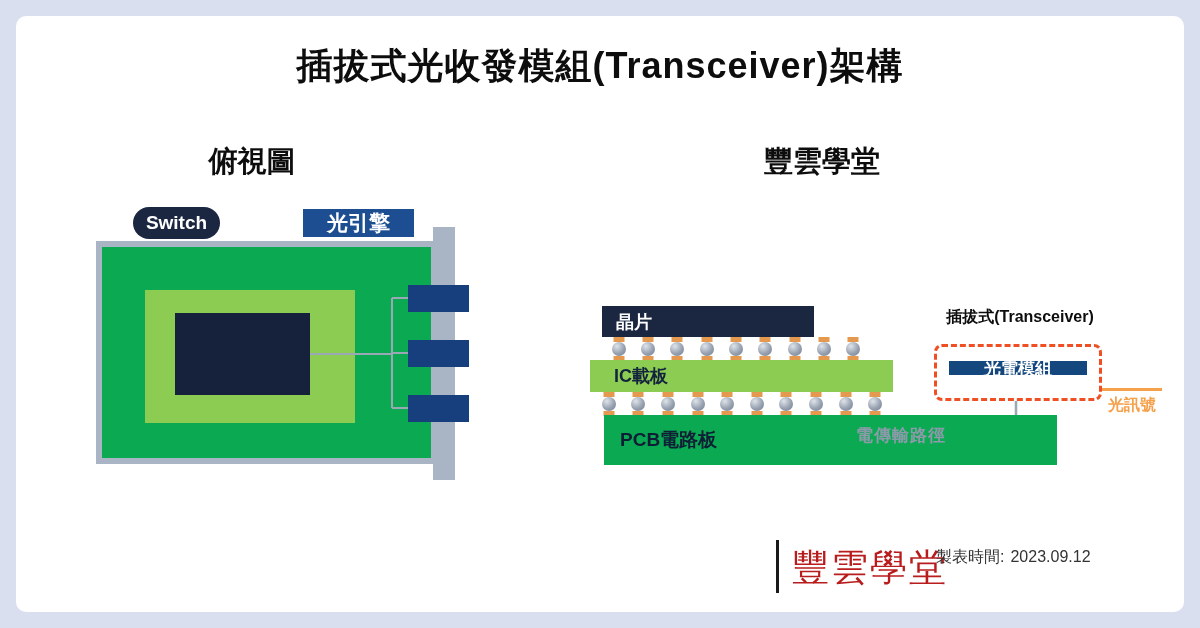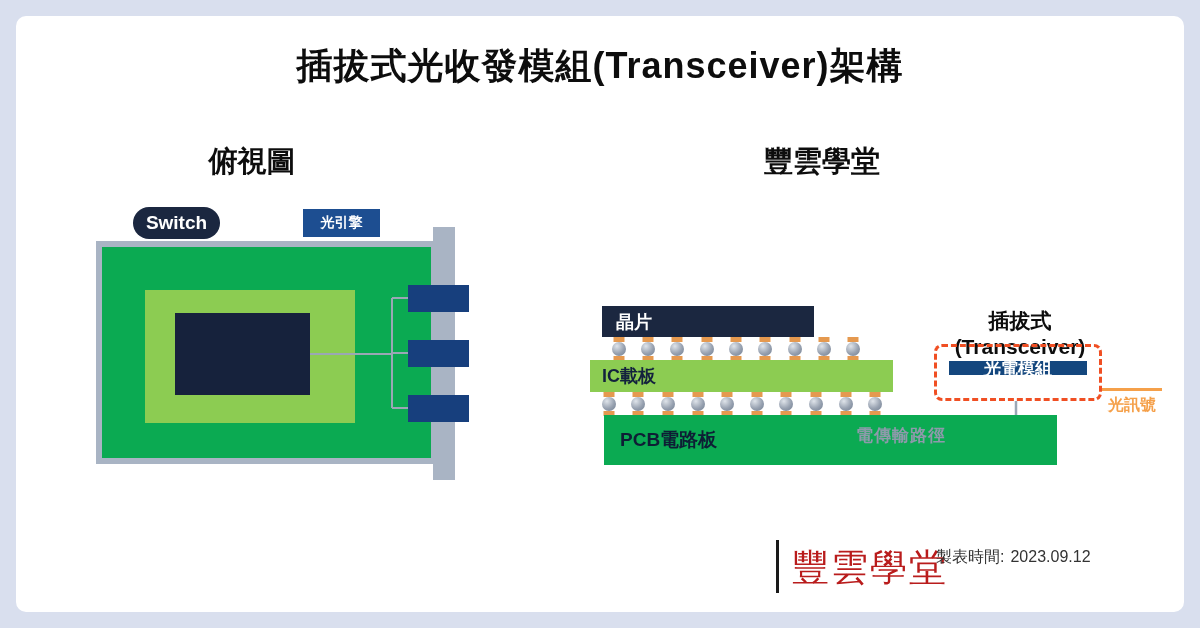--- a/index.html
+++ b/index.html
@@ -34,23 +34,23 @@
   .heading-side { left: 712px; top: 142px; }
 
   
   .switch-label {
     left: 133px; top: 207px; width: 87px; height: 32px;
     background: #1b2740; color: #fff;
     font-size: 19px; font-weight: bold;
     display: flex; align-items: center; justify-content: center; border-radius: 16px;
   }
   .engine-label {
-    left: 303px; top: 209px; width: 77px; height: 28px;
+    left: 303px; top: 209px; width: 111px; height: 28px;
     background: #1d4e91; color: #fff;
-    font-size: 14px; font-weight: bold;
+    font-size: 21px; font-weight: bold;
     display: flex; align-items: center; justify-content: center;
   }
   .bracket {
     left: 433px; top: 227px; width: 22px; height: 253px;
     background: #a9b4c4;
   }
   .board {
     left: 96px; top: 241px; width: 341px; height: 223px;
     background: #0baa52; border: 6px solid #a9b4c4;
   }
@@ -74,21 +74,21 @@
   .chip-bar {
     left: 602px; top: 306px; width: 212px; height: 31px;
     background: #1b2740; color: #fff;
     font-size: 18px; font-weight: bold;
     display: flex; align-items: center; padding-left: 14px;
   }
   .ic-bar {
     left: 590px; top: 360px; width: 303px; height: 32px;
     background: #8ccc52; color: #13223d;
     font-size: 18px; font-weight: bold;
-    display: flex; align-items: center; padding-left: 12px;
+    display: flex; align-items: center; padding-left: 24px;
   }
   .pcb-bar {
     left: 604px; top: 415px; width: 453px; height: 50px;
     background: #0baa52; color: #0e1e35;
     font-size: 19px; font-weight: bold;
     display: flex; align-items: center; padding-left: 16px;
   }
   .ball-row {
     display: flex; align-items: center; justify-content: space-around;
     height: 23px;
@@ -102,21 +102,21 @@
   }
   .ball::before, .ball::after {
     content: ""; position: absolute; left: 50%; transform: translateX(-50%);
     width: 11px; height: 5px; background: #e5994f;
   }
   .ball::before { top: -5px; }
   .ball::after  { bottom: -5px; }
 
   .transceiver-label {
     left: 930px; top: 307px; width: 180px;
-    text-align: center; font-size: 21px; font-weight: bold; color: #0d0d0d;
+    text-align: center; font-size: 16px; font-weight: bold; color: #0d0d0d;
   }
   .dashed-box {
     left: 934px; top: 344px; width: 168px; height: 57px;
     border: 3px dashed #f04f23; border-radius: 8px;
     background: transparent;
   }
   .optical-module {
     left: 949px; top: 361px; width: 138px; height: 14px;
     background: #14477e; color: #fff;
     font-size: 17px; font-weight: bold;

